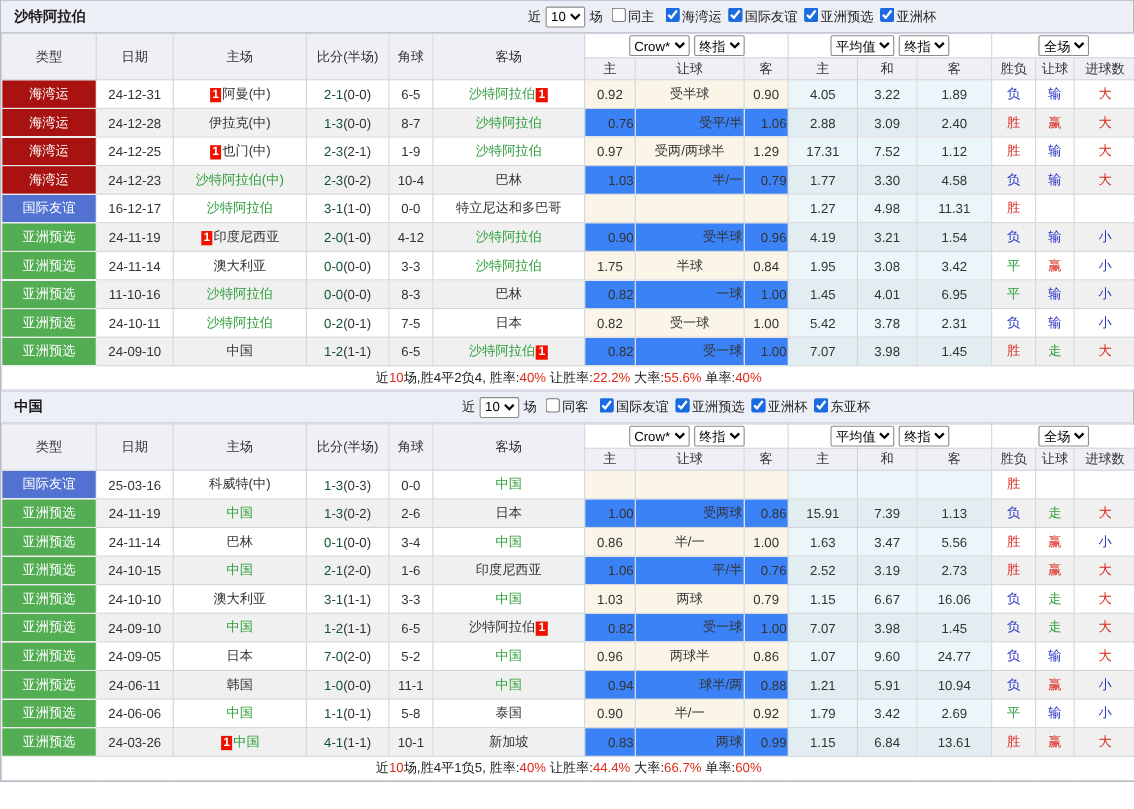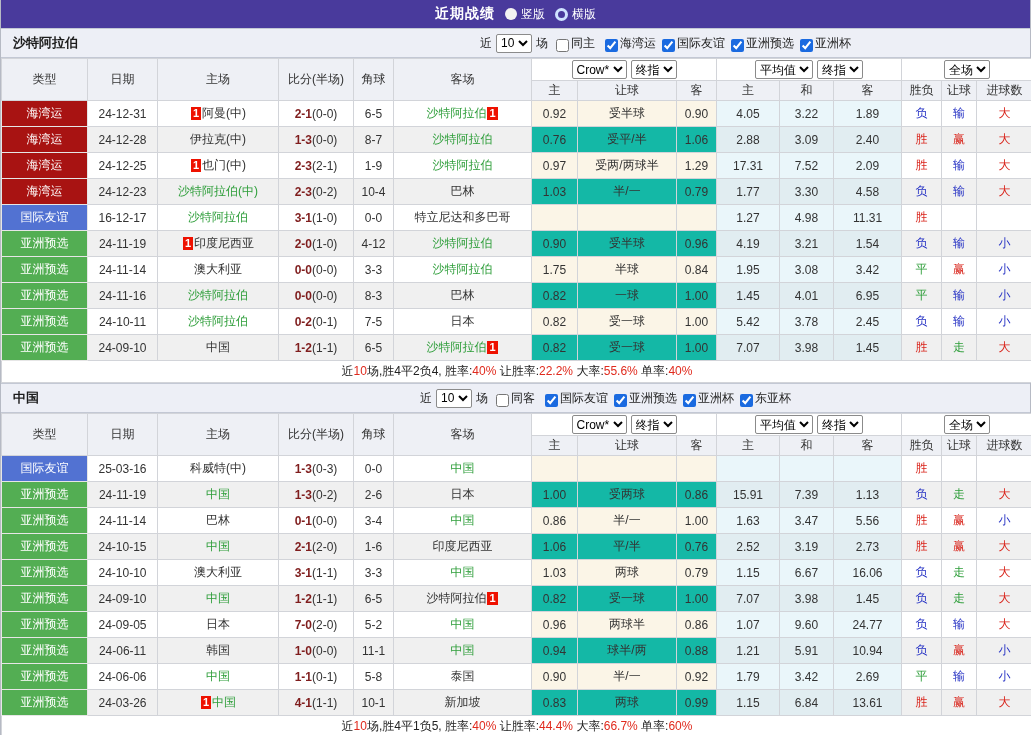--- a/index.html
+++ b/index.html
@@ -11,59 +11,48 @@
   .radio-label{display:inline-flex;align-items:center;gap:4px;font-size:12px;color:#fff;cursor:pointer;}
   .radio-dot{width:12px;height:12px;border-radius:50%;background:#f2f2f2;display:inline-block;}
   .radio-ring{width:13px;height:13px;border-radius:50%;border:3px solid #cfe3ff;background:#493a9c;display:inline-block;box-sizing:border-box;}
   
   .filterbar{height:28px;background:#edeff6;border-top:1px solid #c3c8d4;border-bottom:1px solid #c3c8d4;display:flex;align-items:center;position:relative;font-size:12px;color:#222;}
   .team{position:absolute;left:12px;font-size:13px;font-weight:bold;color:#1c1c1c;}
   .controls{margin:0 auto;display:flex;align-items:center;gap:4px;}
   .section:nth-child(1) .controls{padding-left:300px;}
   .section:nth-child(2) .controls{padding-left:180px;}
   .controls select{font-size:12px;height:19px;border:1px solid #8b8b8b;background:#fff;border-radius:2px;}
-  .controls label{display:inline-flex;align-items:flex-end;gap:1px;cursor:pointer;}
+  .controls label{display:inline-flex;align-items:flex-start;gap:1px;cursor:pointer;}
   .controls input[type=checkbox]{width:13px;height:13px;margin:0 1px 0 4px;accent-color:#1a6ae0;cursor:pointer;}
   .cats{display:inline-flex;align-items:center;}
   .cats label{margin-left:2px;}
   
   table{width:1031px;border-collapse:collapse;table-layout:fixed;font-size:12px;color:#333;}
   th,td{border:1px solid #d2d4d9;text-align:center;overflow:hidden;white-space:nowrap;padding:0 1px;}
   thead th{font-weight:normal;background:#eef0f5;color:#333;height:19px;}
   thead tr.selrow th.selcell{background:#fff;height:21px;}
   thead select{font-size:12px;height:19px;border:1px solid #8b8b8b;background:#fff;border-radius:2px;margin:0 2px;vertical-align:middle;}
   tbody td{height:25px;background:#fff;}
   tbody tr.even td{background:#f0f0f0;}
   tbody td.crow{background:#fbf5e7;}
-  tbody tr.even td.crow{background:#14b8a6;}
+  tbody tr.even td.crow{background:#3b82f6;text-align:right;}
   tbody td.avg{background:#eaf6fa;}
   tbody tr.even td.avg{background:#e1edf1;}
   tbody td.c-type{color:#fff;border-color:#e6e6e6;}
   .tg{color:#2e9e3a;}
-  .sc-red{color:#7f1d1d;font-weight:bold;}
+  .sc-red{color:#14532d;}
   .sc-half{color:#333;}
   .b1{display:inline-block;background:#ee1100;color:#fff;font-size:11px;line-height:13px;padding:0 2px;margin:0 1px;font-weight:bold;}
   tfoot td.summary{height:21px;background:#fff;font-size:12px;color:#222;border:1px solid #d2d4d9;}
   tfoot td.summary .red{color:#e02a1d;}
 </style>
 </head>
 <body>
 
 <div class="page">
-  <div class="topbar">
-    <span class="title">近期战绩</span>
-    <span class="radio-label">
-      <span class="radio-dot"></span>
-      <span>竖版</span>
-    </span>
-    <span class="radio-label">
-      <span class="radio-ring"></span>
-      <span>横版</span>
-    </span>
-  </div>
   <div id="tables">
   <div class="section">
     <div class="filterbar">
       <span class="team">沙特阿拉伯</span>
       <div class="controls">
         <span class="f-near">近</span>
         <select class="f-count"><option>10</option></select>
         <span class="f-unit">场</span>
         <label>
           <input type="checkbox" class="f-same-box" style="">
@@ -177,21 +166,21 @@
     <td class="c-date">24-12-25</td>
     <td class="c-home"><span class="b1">1</span><span>也门(中)</span></td>
     <td class="c-score"><span class="sc-red">2-3</span><span class="sc-half">(2-1)</span></td>
     <td class="c-corner">1-9</td>
     <td class="c-away"><span class="tg">沙特阿拉伯</span></td>
     <td class="crow c-ch">0.97</td>
     <td class="crow c-hc">受两/两球半</td>
     <td class="crow c-ca">1.29</td>
     <td class="avg c-ah">17.31</td>
     <td class="avg c-ad">7.52</td>
-    <td class="avg c-aa">2.09</td>
+    <td class="avg c-aa">1.12</td>
     <td class="c-r1" style="color: rgb(217, 37, 28);">胜</td>
     <td class="c-r2" style="color: rgb(37, 49, 196);">输</td>
     <td class="c-r3" style="color: rgb(217, 37, 28);">大</td>
   </tr>
             <tr class="even">
     <td class="c-type" style="background: rgb(168, 19, 18);">海湾运</td>
     <td class="c-date">24-12-23</td>
     <td class="c-home"><span class="tg">沙特阿拉伯(中)</span></td>
     <td class="c-score"><span class="sc-red">2-3</span><span class="sc-half">(0-2)</span></td>
     <td class="c-corner">10-4</td>
@@ -252,21 +241,21 @@
     <td class="crow c-ca">0.84</td>
     <td class="avg c-ah">1.95</td>
     <td class="avg c-ad">3.08</td>
     <td class="avg c-aa">3.42</td>
     <td class="c-r1" style="color: rgb(46, 158, 58);">平</td>
     <td class="c-r2" style="color: rgb(217, 37, 28);">赢</td>
     <td class="c-r3" style="color: rgb(37, 49, 196);">小</td>
   </tr>
             <tr class="even">
     <td class="c-type" style="background: rgb(83, 174, 83);">亚洲预选</td>
-    <td class="c-date">24-11-16</td>
+    <td class="c-date">11-10-16</td>
     <td class="c-home"><span class="tg">沙特阿拉伯</span></td>
     <td class="c-score"><span class="sc-red">0-0</span><span class="sc-half">(0-0)</span></td>
     <td class="c-corner">8-3</td>
     <td class="c-away"><span>巴林</span></td>
     <td class="crow c-ch">0.82</td>
     <td class="crow c-hc">一球</td>
     <td class="crow c-ca">1.00</td>
     <td class="avg c-ah">1.45</td>
     <td class="avg c-ad">4.01</td>
     <td class="avg c-aa">6.95</td>
@@ -279,21 +268,21 @@
     <td class="c-date">24-10-11</td>
     <td class="c-home"><span class="tg">沙特阿拉伯</span></td>
     <td class="c-score"><span class="sc-red">0-2</span><span class="sc-half">(0-1)</span></td>
     <td class="c-corner">7-5</td>
     <td class="c-away"><span>日本</span></td>
     <td class="crow c-ch">0.82</td>
     <td class="crow c-hc">受一球</td>
     <td class="crow c-ca">1.00</td>
     <td class="avg c-ah">5.42</td>
     <td class="avg c-ad">3.78</td>
-    <td class="avg c-aa">2.45</td>
+    <td class="avg c-aa">2.31</td>
     <td class="c-r1" style="color: rgb(37, 49, 196);">负</td>
     <td class="c-r2" style="color: rgb(37, 49, 196);">输</td>
     <td class="c-r3" style="color: rgb(37, 49, 196);">小</td>
   </tr>
             <tr class="even">
     <td class="c-type" style="background: rgb(83, 174, 83);">亚洲预选</td>
     <td class="c-date">24-09-10</td>
     <td class="c-home"><span>中国</span></td>
     <td class="c-score"><span class="sc-red">1-2</span><span class="sc-half">(1-1)</span></td>
     <td class="c-corner">6-5</td>

